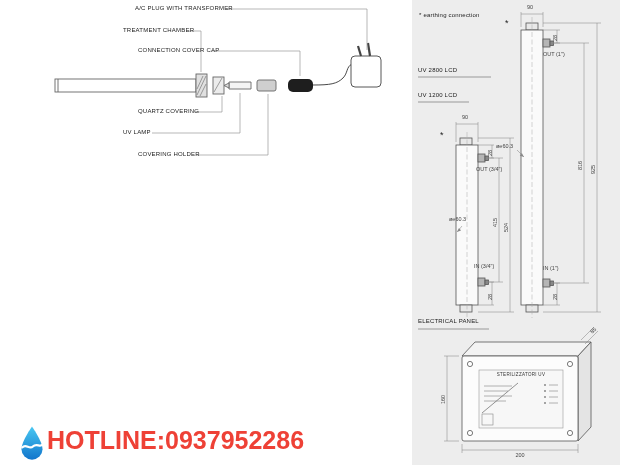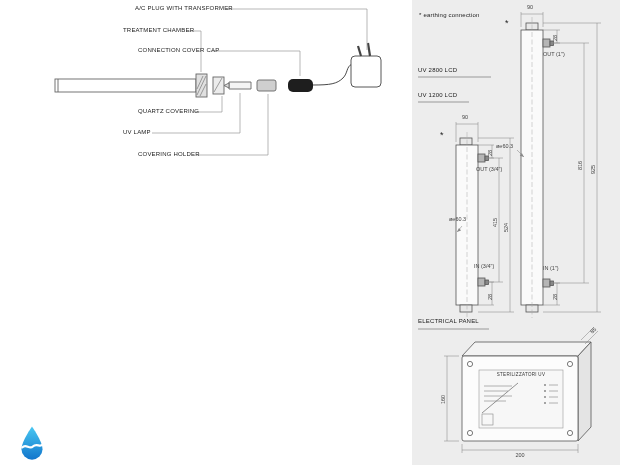--- a/index.html
+++ b/index.html
@@ -219,14 +219,15 @@
   <svg id="drop-icon" width="28" height="38" viewBox="0 0 32 42">
     <defs>
       <linearGradient id="dropg" x1="0" y1="0" x2="0" y2="1">
         <stop offset="0" stop-color="#49c8f2"></stop>
         <stop offset="1" stop-color="#1276cc"></stop>
       </linearGradient>
     </defs>
     <path d="M16 2 C16 2 4 19 4 28 a12 12 0 0 0 24 0 C28 19 16 2 16 2 Z" fill="url(#dropg)"></path>
     <path d="M5 26 C9 21 13 29 17 25 C21 21 25 26 28 23" stroke="#ffffff" stroke-width="2.6" fill="none" stroke-linecap="round"></path>
   </svg>
+  <div id="hotline-text">HOTLINE:0937952286</div>
 
 </div>
 
 </body></html>

